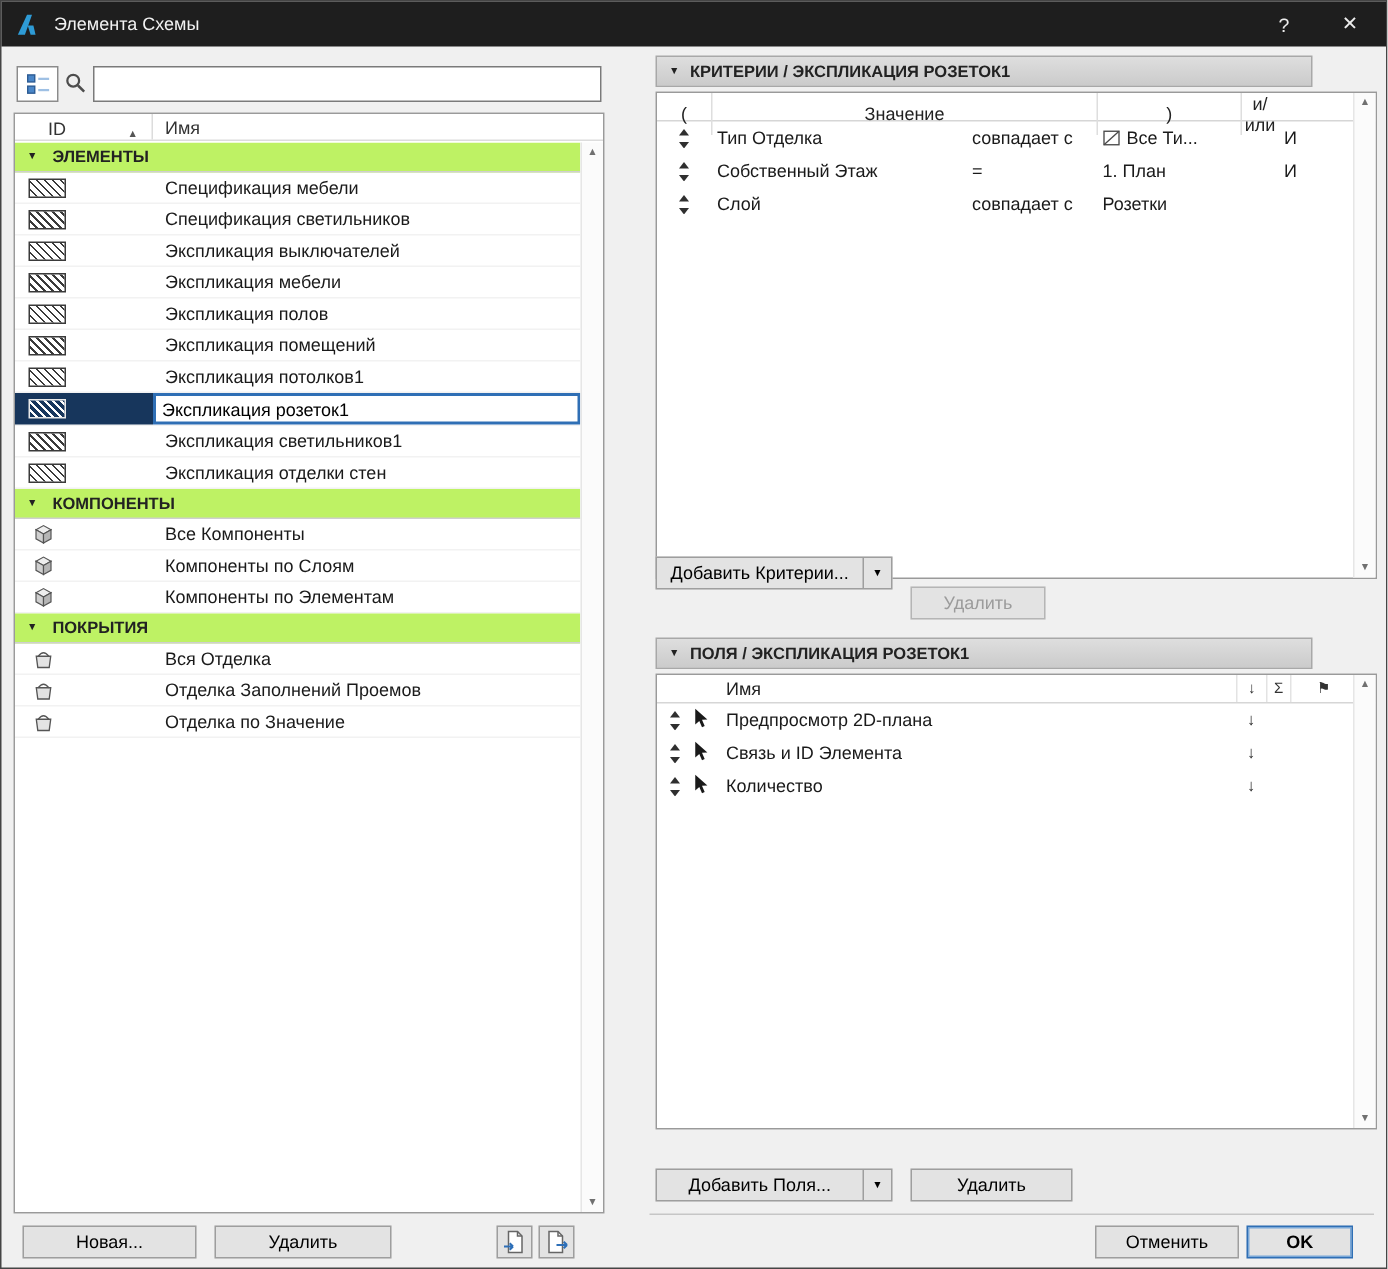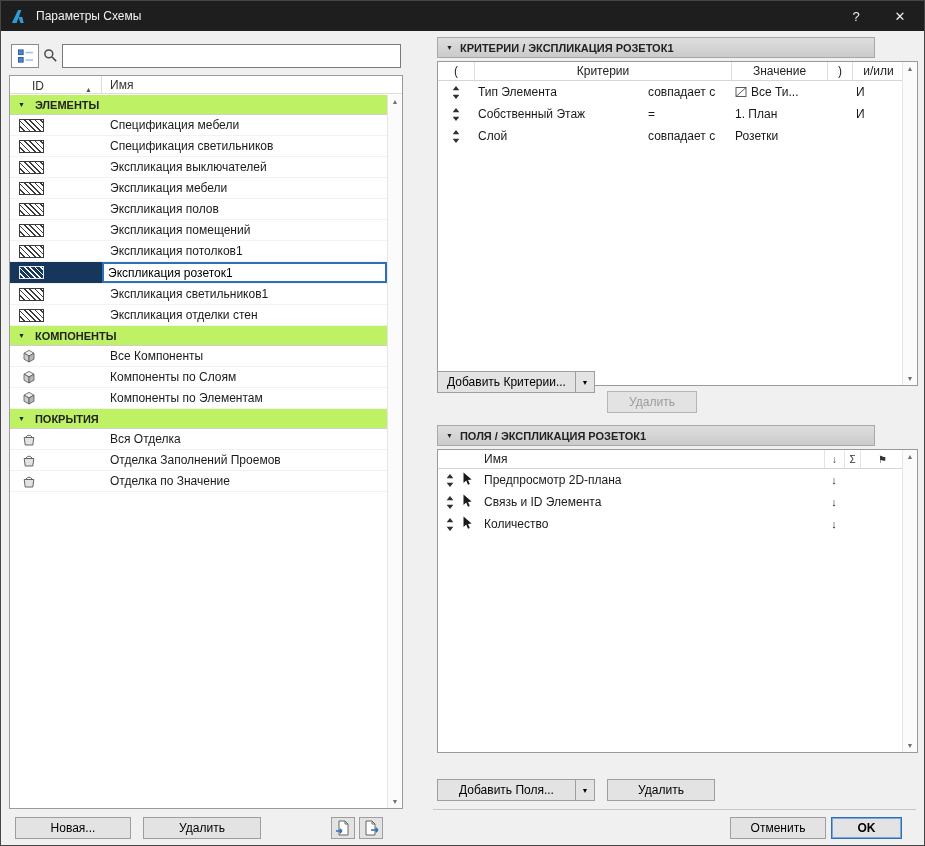--- a/index.html
+++ b/index.html
@@ -150,21 +150,21 @@
     <path d="M8 10 H15 M15 10 L12.8 7.8 M15 10 L12.8 12.2" stroke="#2d6fb8" stroke-width="1.4" fill="none"></path>
   </symbol>
 </svg>
 
 <div class="dialog">
 
   <div class="titlebar">
     <svg class="logo">
         <use href="#i-logo"></use>
       </svg>
-    <span class="tb-title">Параметры Схемы</span>
+    <span class="tb-title">Элемента Схемы</span>
     <button class="tb-btn tb-help">?</button>
     <button class="tb-btn tb-close">✕</button>
   </div>
 
   <button class="tree-btn">
     <svg>
         <use href="#i-tree"></use>
       </svg>
   </button>
   <svg class="mag">
@@ -328,33 +328,32 @@
   </button>
 
   <div class="sec-header sec-criteria">
     <span class="tri">▼</span>
     <span>КРИТЕРИИ /  ЭКСПЛИКАЦИЯ РОЗЕТОК1</span>
   </div>
 
   <div class="crit-table">
     <div class="crit-header">
       <div class="ch">(</div>
-      <div class="ch bl">Критерии</div>
       <div class="ch bl">Значение</div>
       <div class="ch bl">)</div>
       <div class="ch bl">и/или</div>
     </div>
 
     <div class="crit-row">
       <div class="cell handle">
           <svg>
             <use href="#i-updown"></use>
           </svg>
         </div>
-      <div class="cell">Тип Элемента</div>
+      <div class="cell">Тип Отделка</div>
       <div class="cell">совпадает с</div>
       <div class="cell val">
         <svg>
             <use href="#i-elemtype"></use>
           </svg>
         <span>Все Ти...</span>
       </div>
       <div class="cell"></div>
       <div class="cell">И</div>
     </div>

